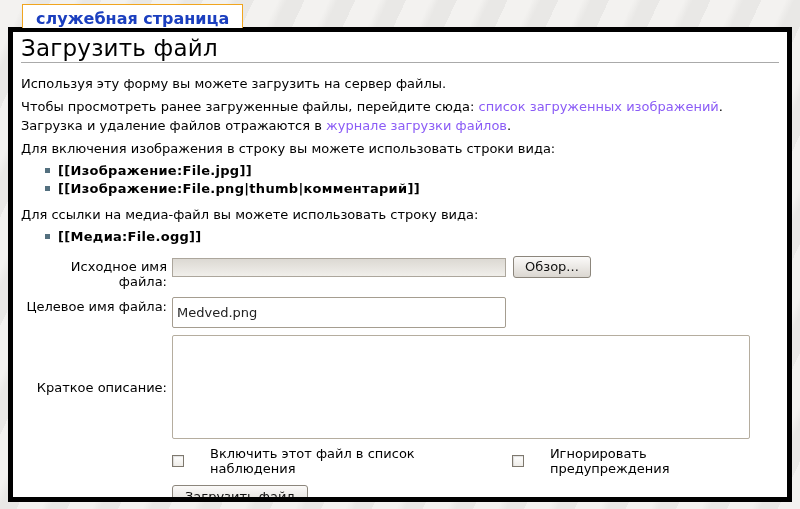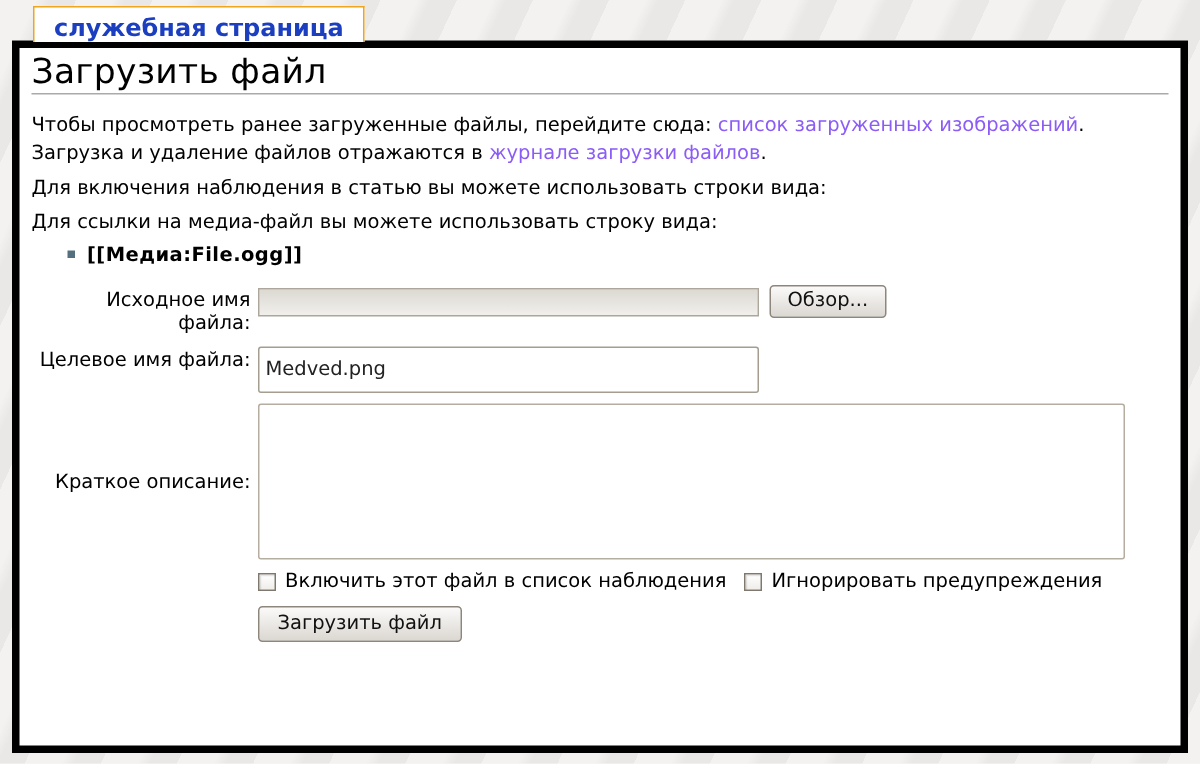--- a/index.html
+++ b/index.html
@@ -55,45 +55,50 @@
     background:linear-gradient(#fbfaf9,#dbd7d1);
     border:1px solid #8c867c;border-radius:3px;padding:2px 11px 3px;cursor:pointer;
   }
   .browse{margin-left:7px;}
   textarea{
     width:578px;height:104px;box-sizing:border-box;resize:none;background:#fff;
     border:1px solid #b5ad9f;border-radius:2px;
     font:13px "DejaVu Sans","Liberation Sans",sans-serif;
   }
   .checks{margin-left:151px;display:flex;align-items:center;margin-bottom:6px;}
-  .cb{display:inline-flex;align-items:center;margin-right:12px;font-size:13px;cursor:default;}
+  .cb{display:inline-flex;align-items:center;margin-right:12px;font-size:13px;cursor:default;gap:20px;}
   input[type="checkbox"]{
     appearance:none;-webkit-appearance:none;width:12px;height:12px;flex:none;
     border:1px solid #7e786e;background:linear-gradient(#ffffff,#efede9);
     box-shadow:inset 1px 1px 1px rgba(0,0,0,.12);margin:0 6px 0 0;cursor:pointer;
   }
   .submit-row{margin-left:151px;margin-top:9px;}
   .submit{padding:3px 12px 4px;font-size:13px;}
 </style>
 </head>
 <body>
 
 <div class="tab">
   <span>служебная страница</span>
 </div>
 
 <div class="panel">
 
   <h1>Загрузить файл</h1>
 
+  <p>Используя эту форму вы можете загрузить на сервер файлы.</p>
 
   <p><span>Чтобы просмотреть ранее загруженные файлы, перейдите сюда: </span><a>список загруженных изображений</a><span>.</span><br><span>Загрузка и удаление файлов отражаются в </span><a>журнале загрузки файлов</a><span>.</span></p>
 
-  <p>Для включения наблюдения в статью вы можете использовать строки вида:</p>
+  <p>Для включения изображения в строку вы можете использовать строки вида:</p>
 
+  <ul>
+    <li>[[Изображение:File.jpg]]</li>
+    <li>[[Изображение:File.png|thumb|комментарий]]</li>
+  </ul>
 
   <p>Для ссылки на медиа-файл вы можете использовать строку вида:</p>
 
   <ul>
     <li>[[Медиа:File.ogg]]</li>
   </ul>
 
   <div class="form">
 
     <div class="row">

